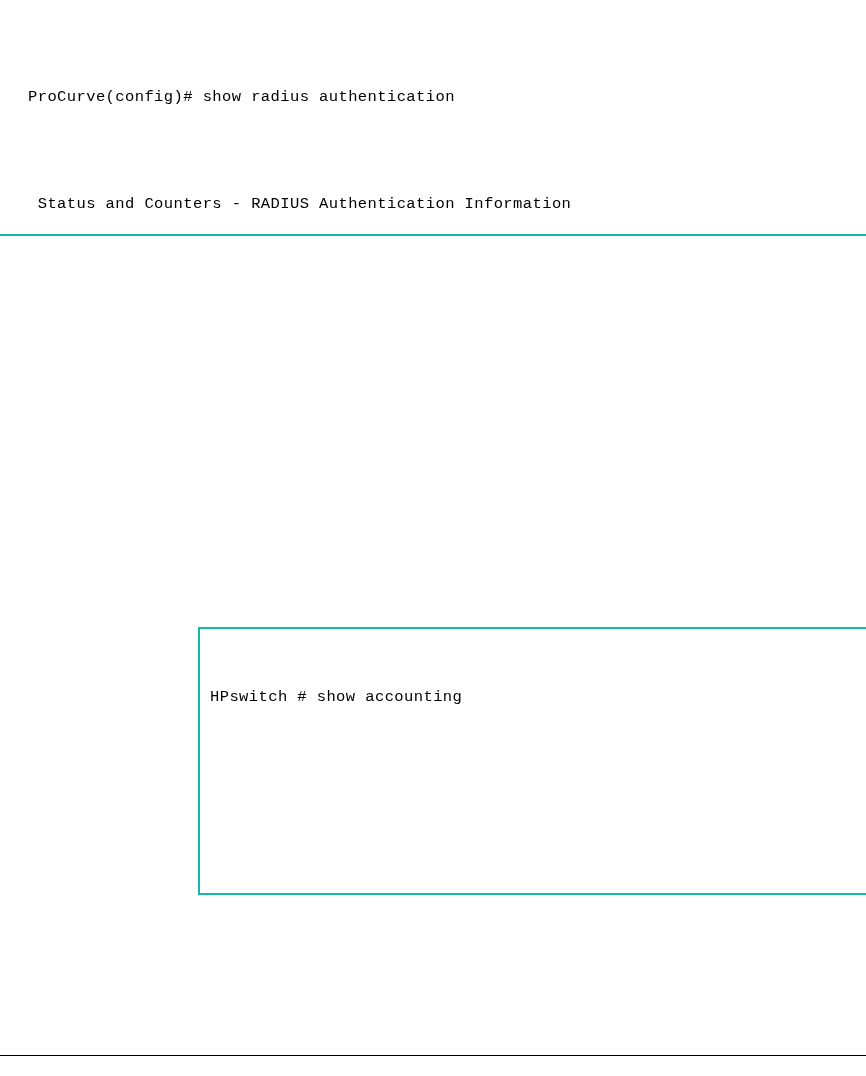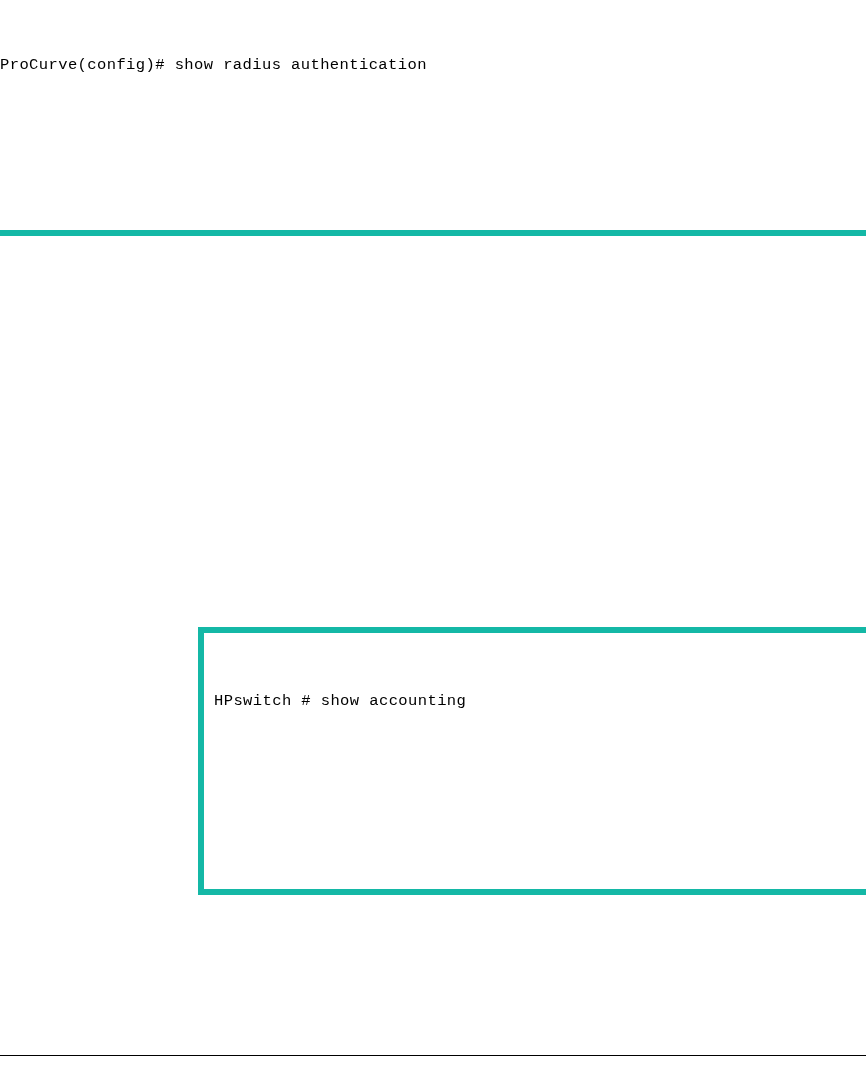--- a/index.html
+++ b/index.html
@@ -16,41 +16,43 @@
   }
   .page {
     position: relative;
     width: 866px;
     height: 1076px;
     overflow: hidden;
   }
   
   .terminal {
     position: absolute;
-    border: 6px solid #14b8a6;
+    border: 2px solid #14b8a6;
     background: #ffffff;
     box-sizing: border-box;
     font-family: "Liberation Mono", monospace;
     font-size: 15.5px;
     line-height: 25px;
     letter-spacing: 0.4px;
     white-space: pre;
     overflow: hidden;
   }
   #listing-radius-auth {
     left: 0px;
     top: 0px;
     width: 866px;
     height: 236px;
     border-left: none;
     border-right: none;
     border-top: none;
     padding: 3px 0 0 0;
   }
   #listing-radius-auth .line {
+    padding-left: 28px;
+    margin-top: 32px;
   }
   #listing-accounting {
     left: 198px;
     top: 627px;
     width: 668px;
     height: 268px;
     border-right: none;
     padding: 6px 0 0 0;
   }
   #listing-accounting .line {
@@ -70,20 +72,21 @@
     background: #000000;
   }
 </style>
 </head>
 <body>
 
 <div class="page">
 
   <div class="terminal" id="listing-radius-auth">
     <div class="line">ProCurve(config)# show radius authentication</div>
+    <div class="line"> Status and Counters - RADIUS Authentication Information</div>
     <div class="line"></div>
     
     
     
     
     
     
     
   </div>
 

